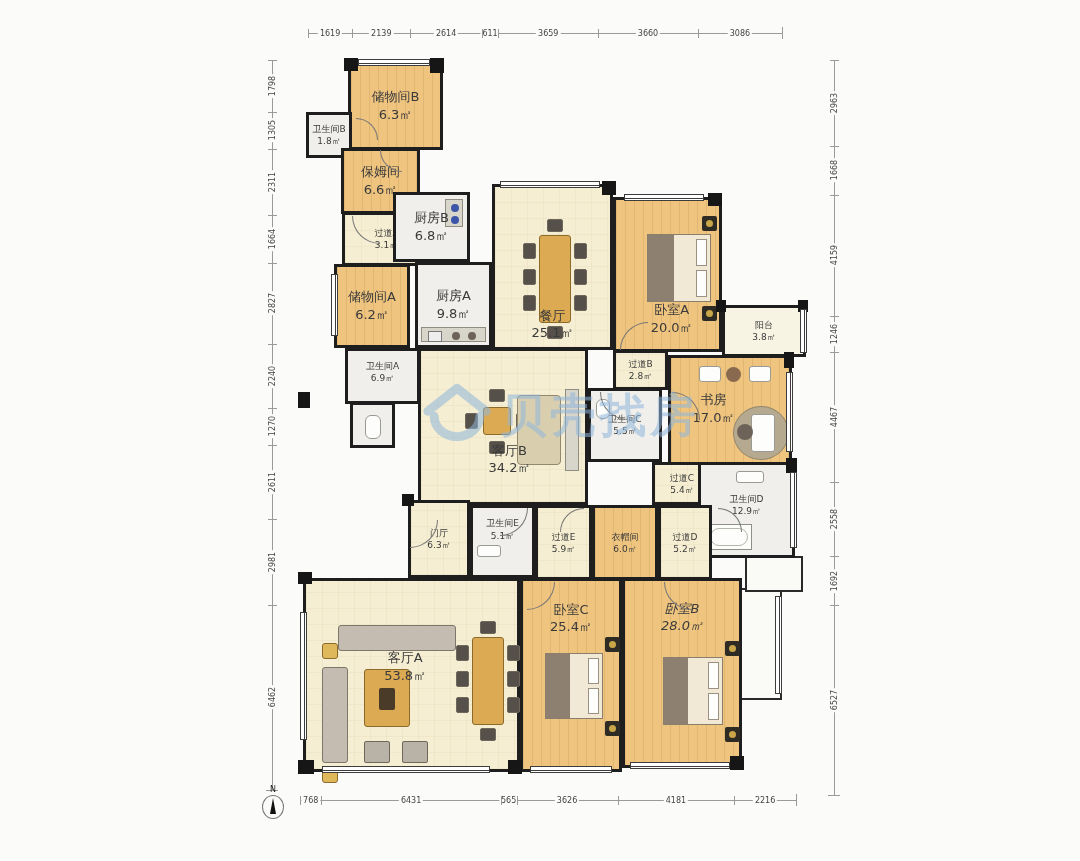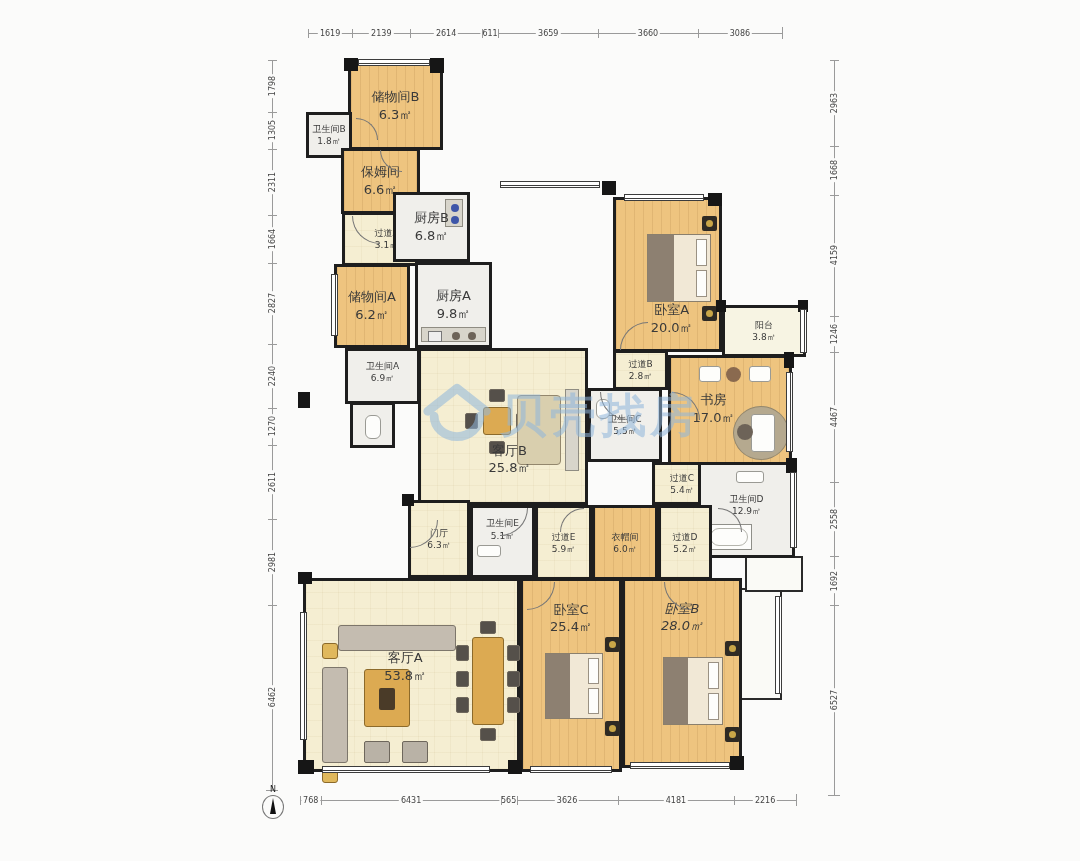--- a/index.html
+++ b/index.html
@@ -120,20 +120,32 @@
 
   <div class="room whitefloor" style="left:415px;top:262px;width:77px;height:86px;">
     <div class="rlabel"><span>厨房A</span><br><span>9.8㎡</span></div>
     <div class="f counter" style="left:3px;bottom:3px;width:65px;height:15px;">
       <span style="position:absolute;left:6px;top:3px;width:12px;height:9px;border:1px solid #777;background:#eee;"></span>
       <span class="dot" style="position:absolute;left:30px;top:4px;width:8px;height:8px;"></span>
       <span class="dot" style="position:absolute;left:46px;top:4px;width:8px;height:8px;"></span>
     </div>
   </div>
 
+  <div class="room cream" style="left:492px;top:184px;width:121px;height:166px;">
+    <div class="rlabel" style="top:86%;"><span>餐厅</span><br><span>25.1㎡</span></div>
+    <div class="f tbl" style="left:44px;top:48px;width:32px;height:88px;"></div>
+    <div class="f chair dark" style="left:28px;top:56px;width:13px;height:16px;"></div>
+    <div class="f chair dark" style="left:28px;top:82px;width:13px;height:16px;"></div>
+    <div class="f chair dark" style="left:28px;top:108px;width:13px;height:16px;"></div>
+    <div class="f chair dark" style="left:79px;top:56px;width:13px;height:16px;"></div>
+    <div class="f chair dark" style="left:79px;top:82px;width:13px;height:16px;"></div>
+    <div class="f chair dark" style="left:79px;top:108px;width:13px;height:16px;"></div>
+    <div class="f chair dark" style="left:52px;top:32px;width:16px;height:13px;"></div>
+    <div class="f chair dark" style="left:52px;top:139px;width:16px;height:13px;"></div>
+  </div>
 
   <div class="room wood" style="left:613px;top:197px;width:109px;height:155px;">
     <div class="rlabel" style="top:80%;left:54%;"><span>卧室A</span><br><span>20.0㎡</span></div>
     <div class="f bed" style="right:8px;top:34px;width:64px;height:68px;">
       <div class="blank"></div>
         <div class="p1"></div>
         <div class="p2"></div>
     </div>
     <div class="f nstand" style="right:2px;top:16px;width:15px;height:15px;"></div>
     <div class="f nstand" style="right:2px;top:106px;width:15px;height:15px;"></div>
@@ -156,21 +168,21 @@
     <div class="f fix" style="left:78px;top:8px;width:22px;height:16px;"></div>
     <div class="f dot" style="left:55px;top:9px;width:15px;height:15px;background:#8a6a4f;"></div>
   </div>
 
   <div class="room whitefloor" style="left:588px;top:388px;width:74px;height:74px;">
     <div class="rlabel sm"><span>卫生间C</span><br><span>5.5㎡</span></div>
     <div class="f fix" style="left:5px;top:8px;width:14px;height:20px;border-radius:6px;"></div>
   </div>
 
   <div class="room cream" style="left:418px;top:348px;width:170px;height:157px;">
-    <div class="rlabel" style="top:72%;left:54%;"><span>客厅B</span><br><span>25.8㎡</span></div>
+    <div class="rlabel" style="top:72%;left:54%;"><span>客厅B</span><br><span>34.2㎡</span></div>
     <div class="f tbl" style="left:62px;top:56px;width:28px;height:28px;"></div>
     <div class="f chair dark" style="left:44px;top:62px;width:13px;height:16px;"></div>
     <div class="f chair dark" style="left:95px;top:62px;width:13px;height:16px;"></div>
     <div class="f chair dark" style="left:68px;top:38px;width:16px;height:13px;"></div>
     <div class="f chair dark" style="left:68px;top:90px;width:16px;height:13px;"></div>
     <div class="f counter" style="right:6px;top:38px;width:14px;height:82px;"></div>
     <div class="f rug" style="right:24px;top:44px;width:44px;height:70px;border-radius:4px;background:#d9cfae;"></div>
   </div>
 
   <div class="room cream" style="left:652px;top:462px;width:60px;height:43px;">

